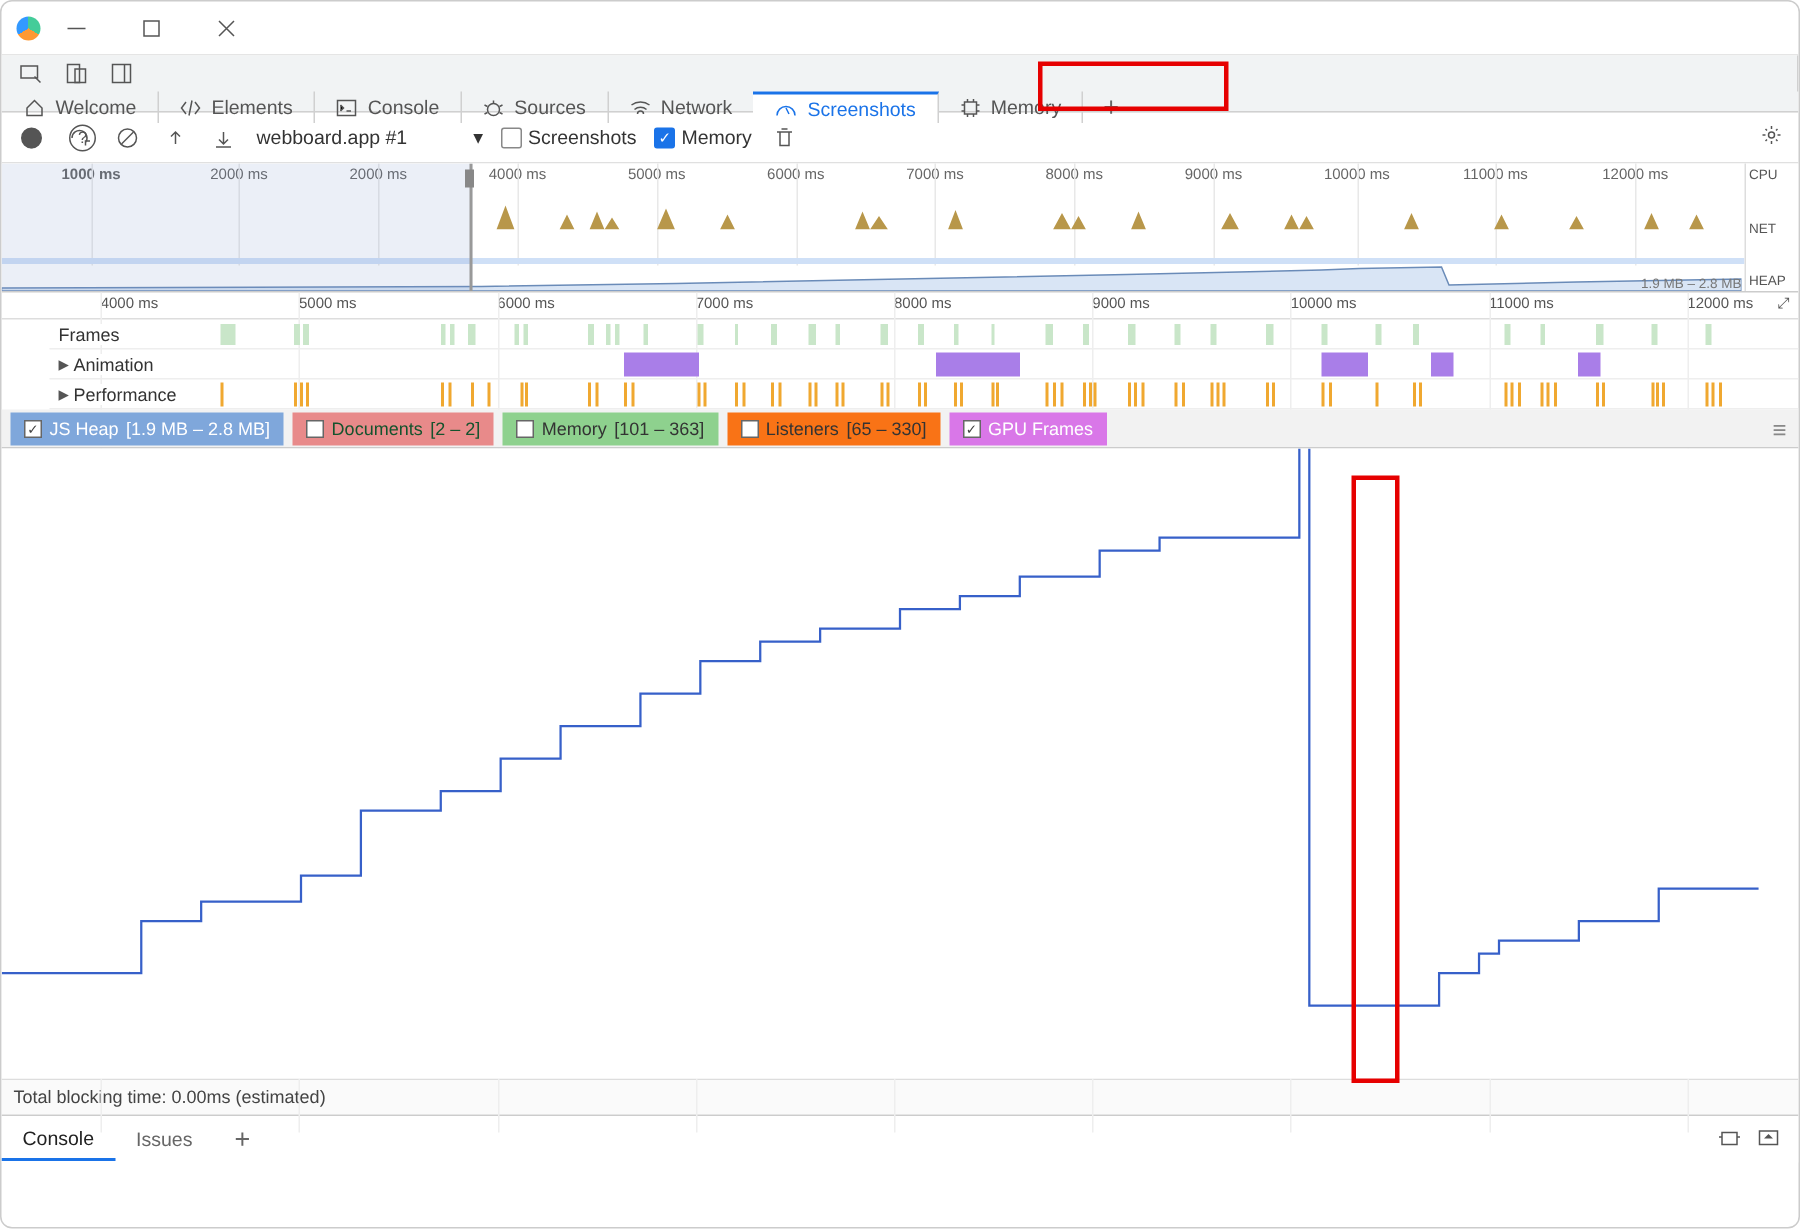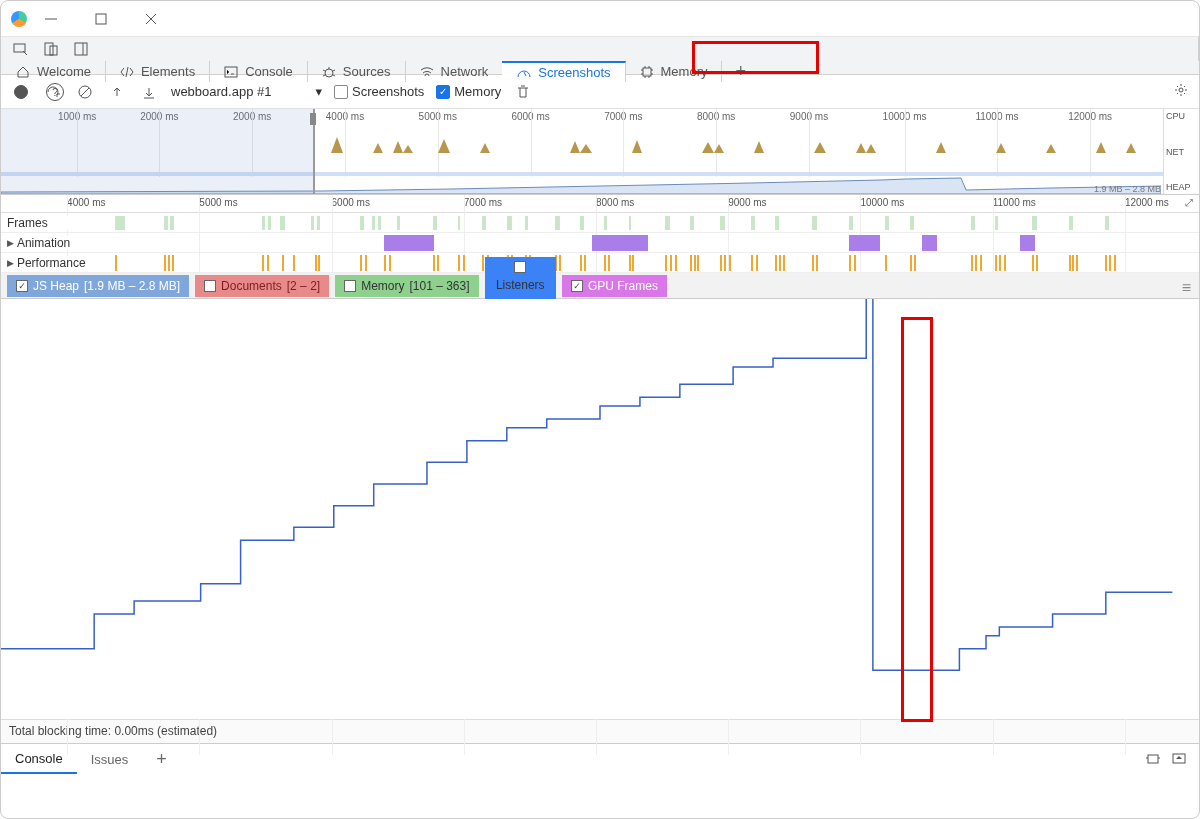--- a/index.html
+++ b/index.html
@@ -52,37 +52,37 @@
 .ov-heap { position:absolute; bottom:0; left:0; right:0; height:18px; z-index:1;}
 .memtxt { position:absolute; bottom:0; right:2px; font-size:9px; color:#777; z-index:3;}
 
 
 .ruler2 { height:18px; border-bottom:1px solid #ddd; position:relative; font-size:10px; color:#555; }
 .r2tick { position:absolute; top:2px; }
 .r2tick::before { content:""; position:absolute; left:0; top:-2px; width:1px; height:560px; background:#eee; z-index:0; }
 .rexp { position:absolute; right:6px; top:2px; cursor:pointer; color:#555; }
 
 
-.tracks { font-size:12px; color:#333;}
+.tracks { font-size:12px; color:#333;margin-left:32px;}
 .track { height:20px; display:flex; align-items:center; border-bottom:1px solid #eee; position:relative; }
 .tracklabel { width:90px; padding-left:6px; display:flex; align-items:center; gap:3px; background:#fff; z-index:3; }
 .tracklabel .arr { font-size:9px; color:#555; }
 .trackbody { flex:1; position:relative; height:100%; overflow:hidden;}
 .block { position:absolute; top:2px; height:16px; }
 .frameblk { background:#c9e6c9; top:3px; height:14px;}
 .animblk { background:#a97ee8; }
 .intblk { background:#f0a830; width:2px; }
 
 
 .legend { height:26px; display:flex; align-items:center; gap:6px; padding:0 6px; background:#f2f2f2; border-bottom:1px solid #ccc; position:relative;}
 .lg { display:flex; align-items:center; gap:5px; padding:3px 8px; font-size:12px; cursor:pointer; border:1px solid transparent;}
 .lg.jsh { background:#7fa7db; color:#fff;}
-.lg.doc { background:#e88a8a; color:#7f1d1d;}
+.lg.doc { background:#e88a8a; color:#14532d;}
 .lg.nod { background:#8ed18e; color:#333;}
-.lg.lst { background:#3b82f6; color:#333;flex-direction:column;}
+.lg.lst { background:#f97316; color:#333;}
 .lg.gpu { background:#d977e8; color:#fff;}
 .lgchk { width:12px;height:12px;border:1.5px solid #666; background:#fff; display:flex;align-items:center;justify-content:center;font-size:9px; color:#444;}
 .lg .lgchk.on { background:#fff; border-color:#666;}
 .leg-menu { position:absolute; right:8px; top:6px; color:#888; cursor:pointer; }
 
 
 .chartbody { height:420px; position:relative; background:#fff; overflow:hidden;}
 .chartbody svg { position:absolute; top:0; left:0; }
 .hl-gc { top:316px; left:900px; width:32px; height:405px; }
 
@@ -249,21 +249,21 @@
         <path d="M8 2v2M8 12v2M2 8h2M12 8h2M4 4l1 1M11 11l1 1M12 4l-1 1M5 11l-1 1" stroke="#555"></path>
       </svg></div>
 </div>
 
 <div class="overview">
  <div class="ov-main">
   <div class="ov-sel">
         <div class="handle"></div>
       </div>
   <div class="ov-ticks" id="ov-ticks">
-        <span class="ov-tick" style="left: 57px;">1000 ms</span>
+        <span class="ov-tick" style="left: 40px; font-weight: bold;">1000 ms</span>
         <span class="ov-tick" style="left: 139.2px;">2000 ms</span>
         <span class="ov-tick" style="left: 232px;">2000 ms</span>
         <span class="ov-tick" style="left: 324.8px;">4000 ms</span>
         <span class="ov-tick" style="left: 417.6px;">5000 ms</span>
         <span class="ov-tick" style="left: 510.4px;">6000 ms</span>
         <span class="ov-tick" style="left: 603.2px;">7000 ms</span>
         <span class="ov-tick" style="left: 696px;">8000 ms</span>
         <span class="ov-tick" style="left: 788.8px;">9000 ms</span>
         <span class="ov-tick" style="left: 881.6px;">10000 ms</span>
         <span class="ov-tick" style="left: 974.4px;">11000 ms</span>

